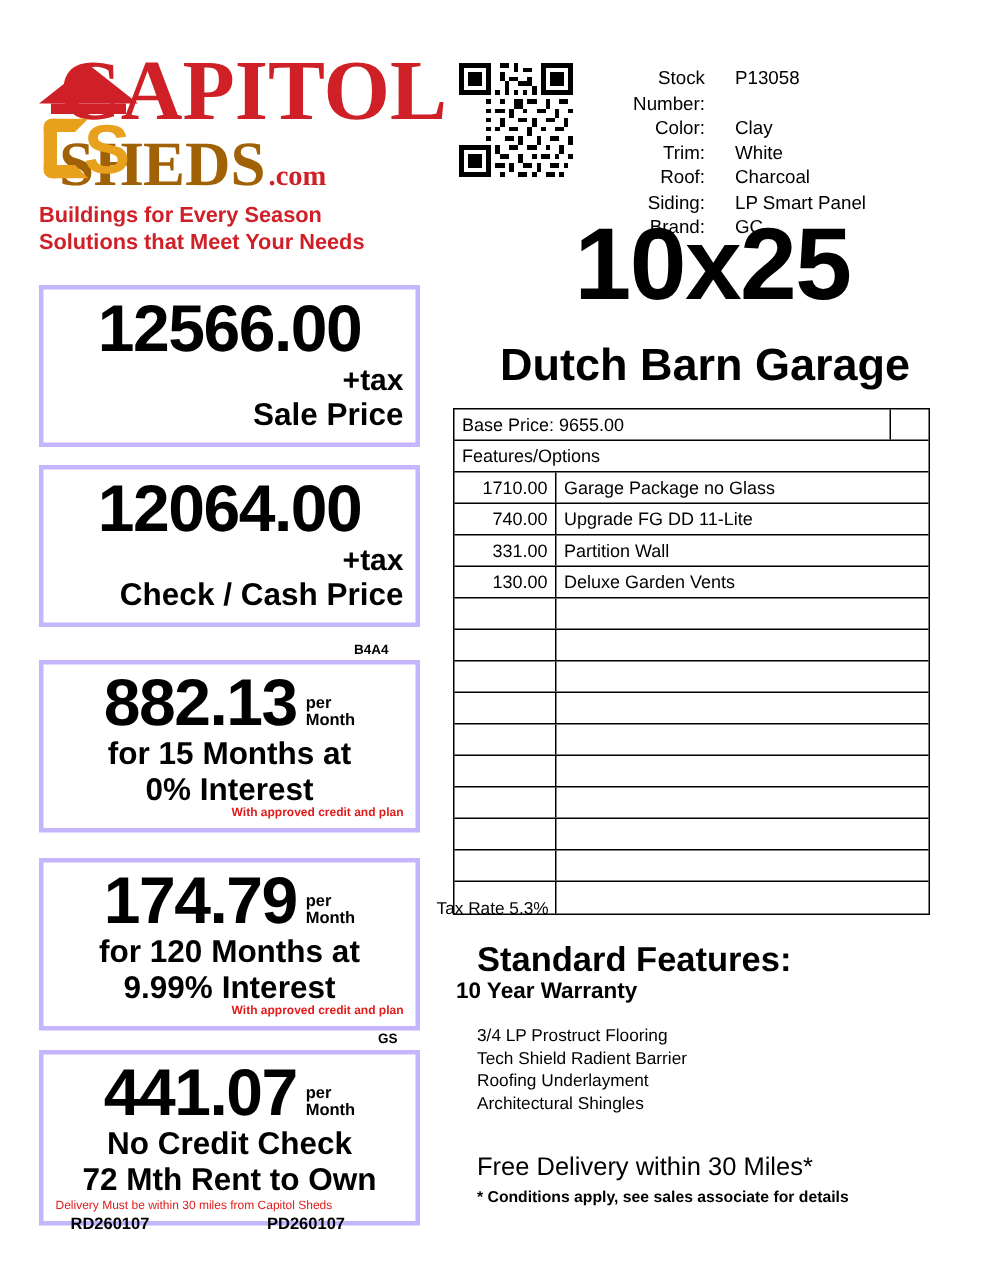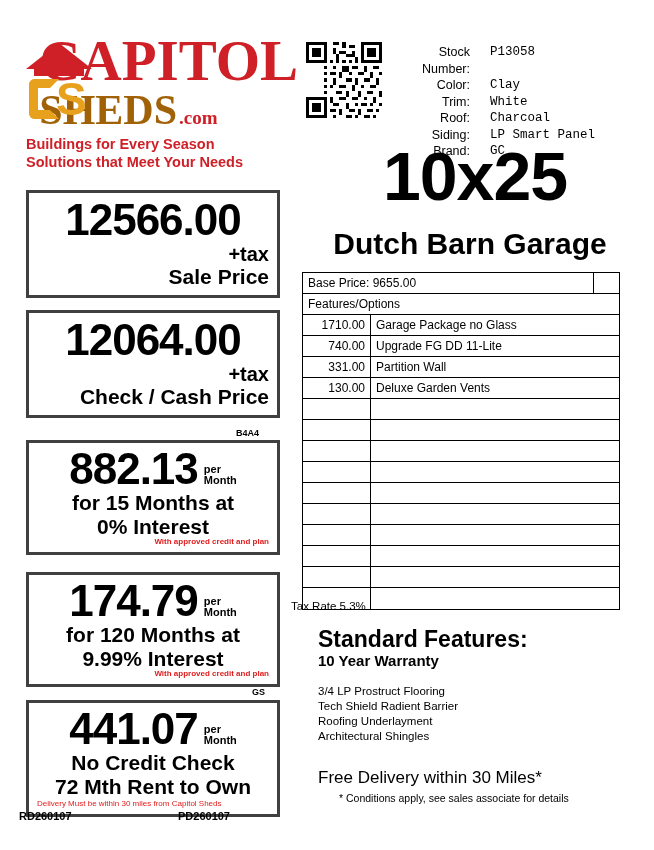--- a/index.html
+++ b/index.html
@@ -73,40 +73,40 @@
   }
   #qr-code canvas, #qr-code svg { display: block; }
 
   
   #spec-list {
     position: absolute; left: 392px; top: 44px; width: 250px;
     font-size: 12.5px; line-height: 16.5px;
   }
   .spec-row { display: flex; }
   .spec-label { width: 98px; text-align: right; padding-right: 20px; }
-  .spec-value { flex: 1; font-family: Liberation Mono, monospace; }
+  .spec-value { flex: 1; }
 
   
   #model-size {
     position: absolute; left: 300px; top: 140px; width: 350px;
     text-align: center;
     font-family: "Liberation Sans", sans-serif;
     font-weight: bold; font-size: 68px; line-height: 72px;
     letter-spacing: -1px;
   }
   #model-name {
     position: absolute; left: 286px; top: 228px; width: 368px;
     text-align: center;
     font-weight: bold; font-size: 30px; line-height: 32px;
   }
 
   
   .price-box {
     position: absolute; left: 26px; width: 254px;
-    border: 3px solid #404040; background: #fff;
+    border: 3px solid #c4b5fd; background: #fff;
     padding: 4px 8px 6px 8px;
   }
   .price-main {
     text-align: center; font-weight: bold;
     font-size: 44px; line-height: 46px; letter-spacing: -1px;
   }
   .price-amount-row {
     display: flex; align-items: flex-end; justify-content: center;
   }
   .price-amount {
@@ -135,21 +135,21 @@
   }
 
   #box-sale { top: 190px; }
   #box-check { top: 310px; }
   #box-15mo { top: 440px; }
   #box-120mo { top: 572px; }
   #box-rto { top: 700px; }
 
   #code-b4a4 { position: absolute; left: 236px; top: 428px; font-size: 9px; font-weight: bold; }
   #code-gs   { position: absolute; left: 252px; top: 687px; font-size: 9px; font-weight: bold; }
-  #code-rd   { position: absolute; left: 19px;  top: 810px; font-size: 11px; font-weight: bold; }
+  #code-rd   { position: absolute; left: 47px;  top: 810px; font-size: 11px; font-weight: bold; }
   #code-pd   { position: absolute; left: 178px; top: 810px; font-size: 11px; font-weight: bold; }
 
   
   #options-table {
     position: absolute; left: 302px; top: 272px; width: 318px;
     border: 1.5px solid #000;
     font-size: 12px;
   }
   .opt-row { display: flex; border-bottom: 1px solid #000; height: 21px; }
   .opt-row:last-child { border-bottom: none; }
@@ -165,34 +165,34 @@
   #tax-rate {
     position: absolute; left: 291px; top: 600px; font-size: 11.5px;
   }
 
   
   #std-title {
     position: absolute; left: 318px; top: 626px;
     font-weight: bold; font-size: 23px;
   }
   #std-warranty {
-    position: absolute; left: 318px; top: 652px;
+    position: absolute; left: 304px; top: 652px;
     font-weight: bold; font-size: 15px;
   }
   #std-list {
     position: absolute; left: 318px; top: 684px;
     font-size: 11.5px; line-height: 15px;
   }
   #free-delivery {
     position: absolute; left: 318px; top: 768px;
     font-weight: normal; font-size: 17px;
   }
   #delivery-cond {
     position: absolute; left: 318px; top: 792px;
-    font-weight: normal; font-size: 10.5px; margin-left: 21px;
+    font-weight: bold; font-size: 10.5px;
   }
 </style>
 </head>
 <body>
 
 <div id="logo-block">
   <div class="logo-row">
     <div class="logo-mark">
       <div class="roof"></div>
       <div class="roof-inner"></div>

